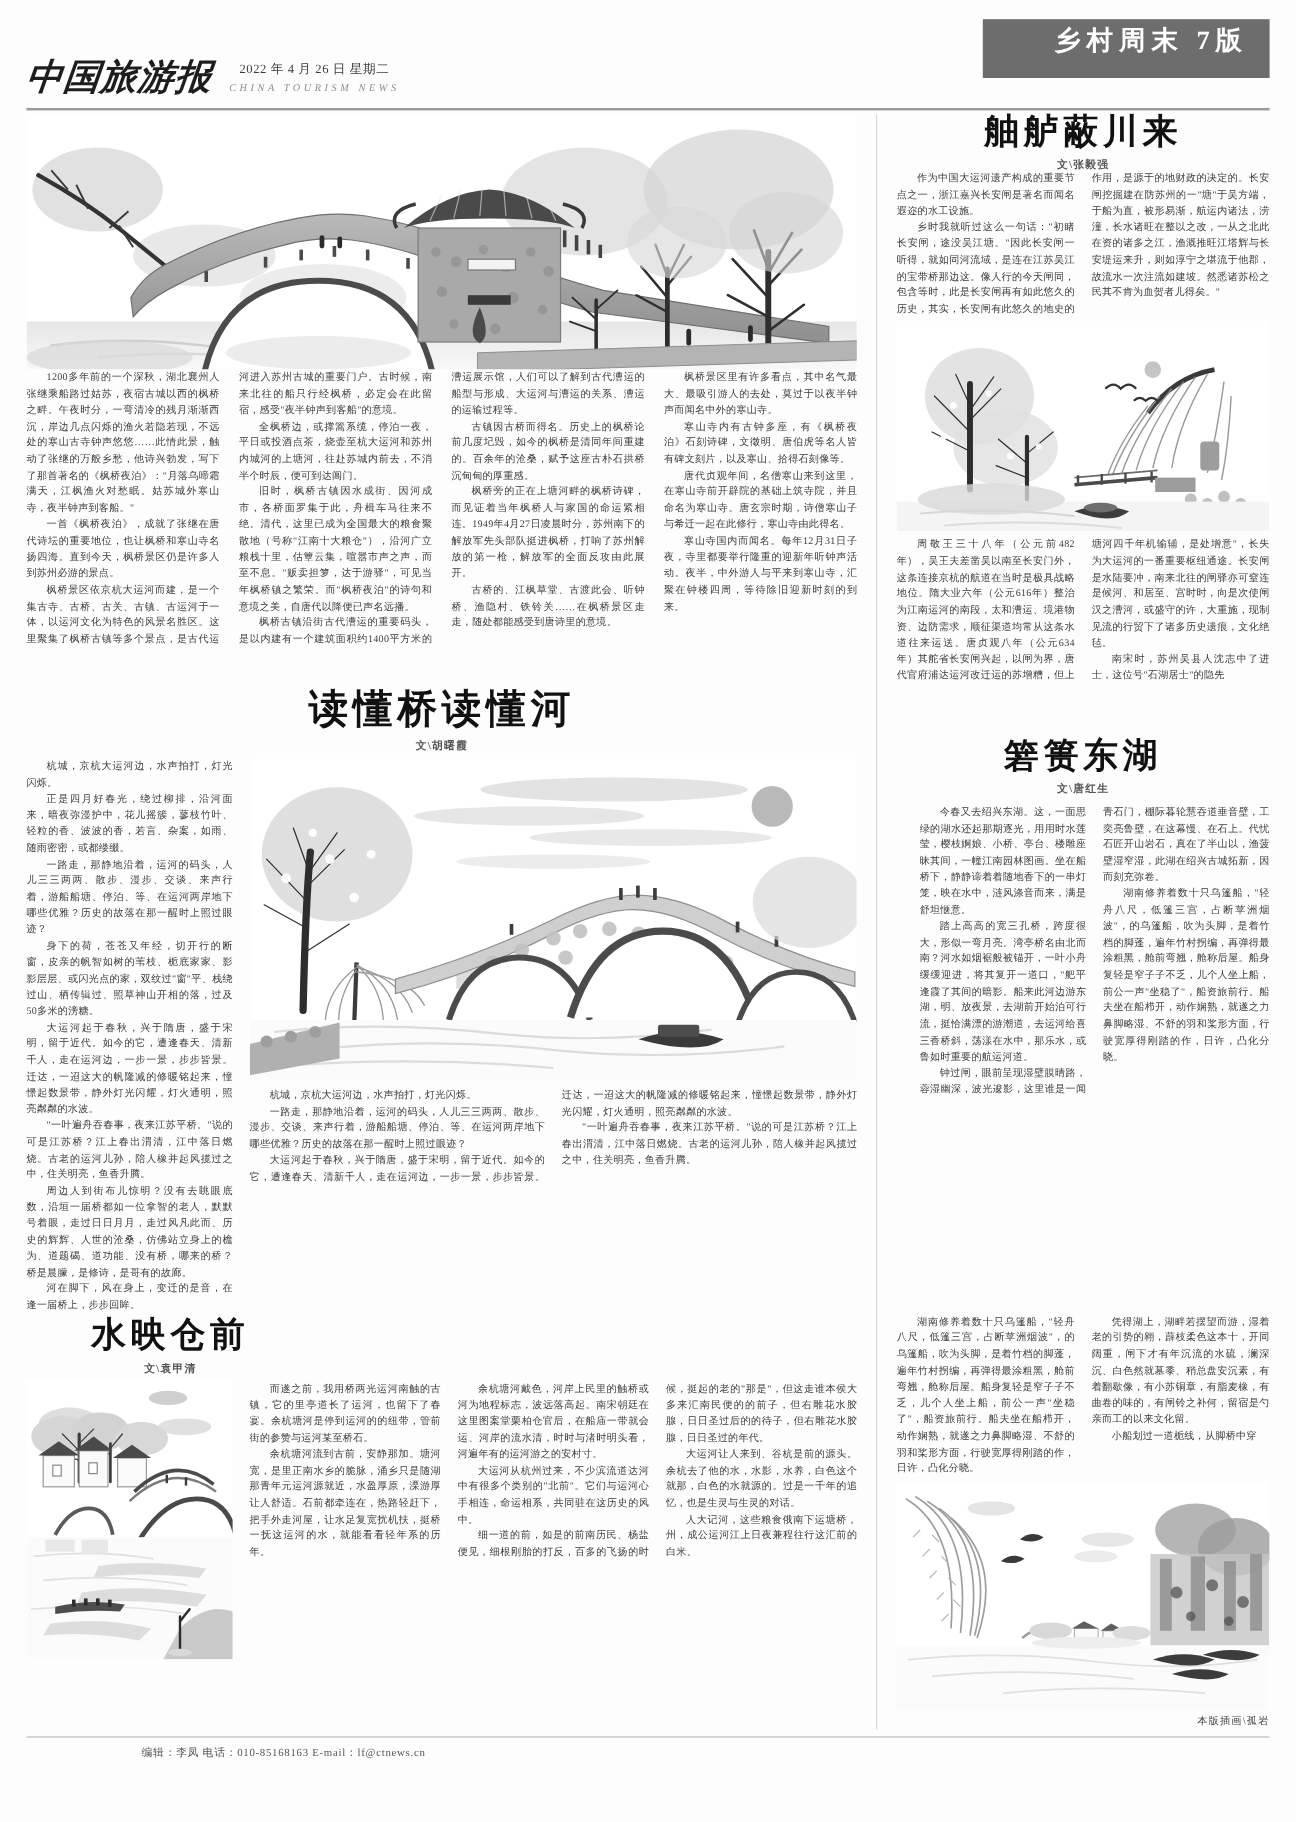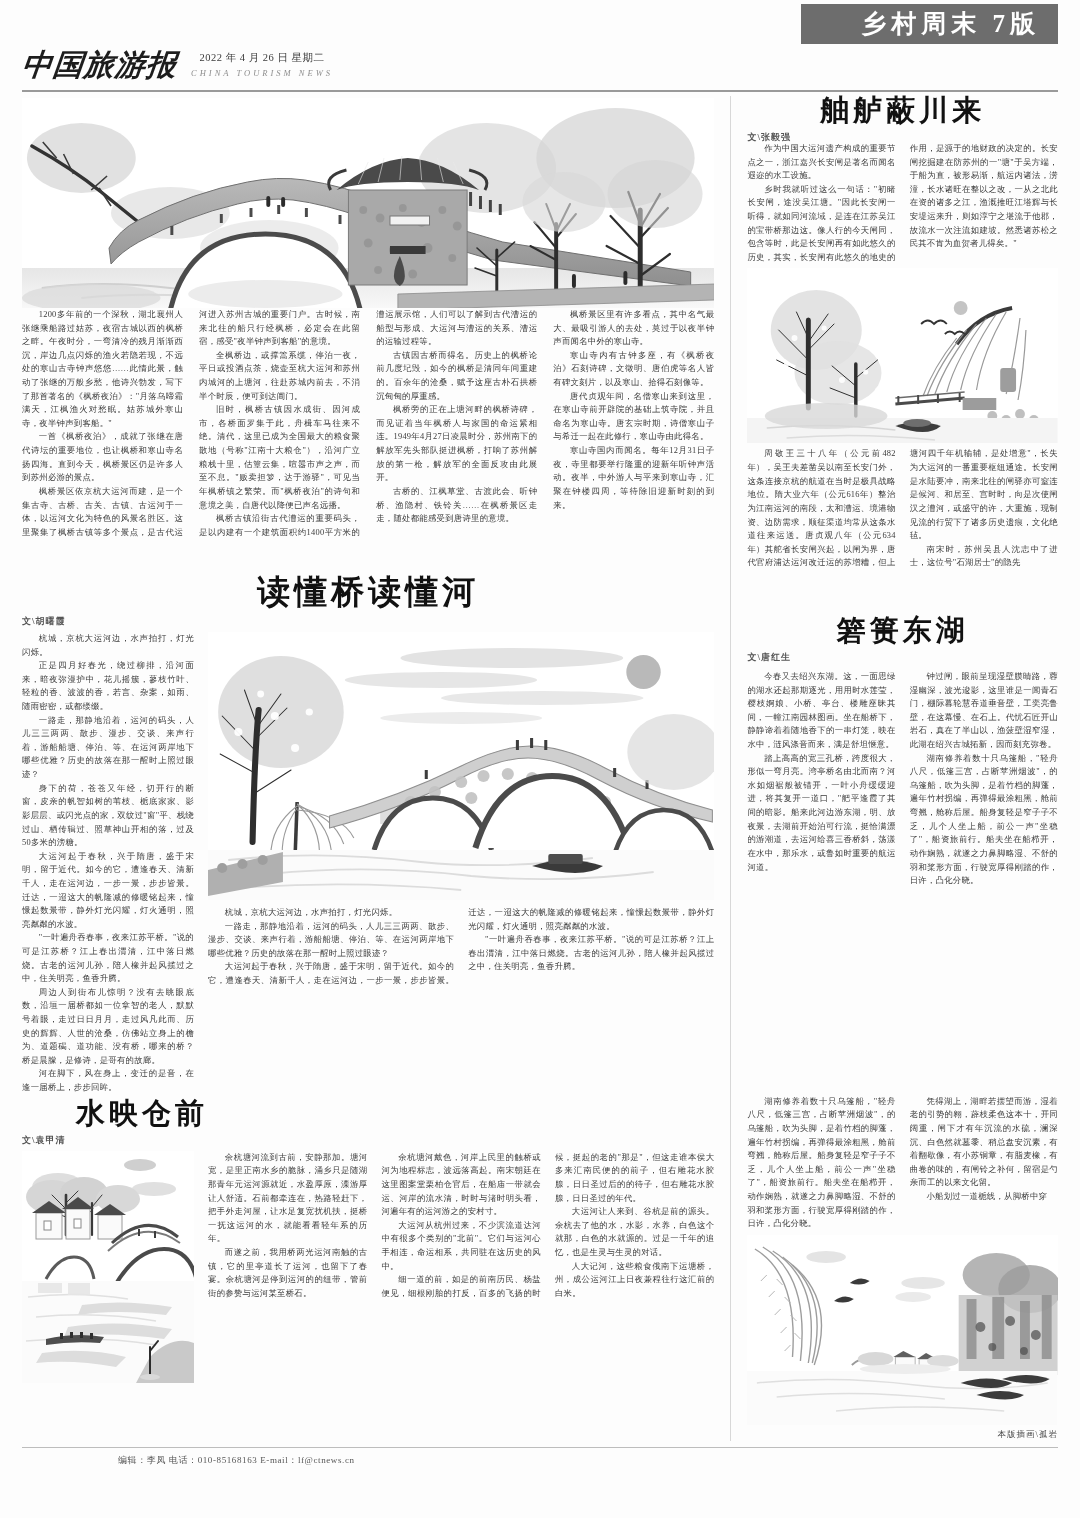--- a/index.html
+++ b/index.html
@@ -14,32 +14,32 @@
   .page{position:relative;width:1080px;height:1518px;box-sizing:border-box;padding:0 22px;}
 
   
   .masthead{position:relative;height:62px;display:flex;align-items:flex-end;padding-top:18px;}
   .logo-wrap{display:flex;align-items:flex-end;gap:14px;}
   .logo{font-family:"Liberation Serif",serif;font-weight:bold;font-size:30px;letter-spacing:1px;
         color:#1d1d1d;font-style:italic;transform:skewX(-6deg);white-space:nowrap;line-height:1;}
   .dateblock{padding-bottom:2px;}
   .date-cn{font-size:10.5px;color:#3b3b3b;letter-spacing:.5px;white-space:nowrap;text-align:center;}
   .date-en{font-size:8.5px;color:#8d8d8d;letter-spacing:3px;margin-top:3px;white-space:nowrap;font-style:italic;}
-  .banner{position:absolute;right:0;top:4px;background:#6d6d6d;color:#fff;
-          padding:7px 18px 8px 60px;font-size:25px;font-weight:bold;letter-spacing:5px;line-height:1;}
+  .banner{position:absolute;right:0;top:16px;background:#6d6d6d;color:#fff;
+          padding:7px 18px 20px 60px;font-size:22px;font-weight:bold;letter-spacing:5px;line-height:1;}
   .rule-main{height:2px;background:#9a9a9a;margin-top:10px;}
 
   
   .art{position:relative;overflow:hidden;background:#fff;}
   .art svg{display:block;width:100%;height:100%;}
 
   
   .hl{font-family:"Liberation Serif","DejaVu Serif",serif;font-weight:bold;color:#111;
       letter-spacing:4px;line-height:1;text-align:center;}
-  .byline{font-size:9px;color:#555;text-align:left;letter-spacing:1px;margin-top:8px;}
+  .byline{font-size:9px;color:#555;text-align:center;letter-spacing:1px;margin-top:8px;}
   .bodytext{font-size:8.4px;line-height:1.62;text-align:justify;color:#3a3a3a;
             letter-spacing:.25px;text-indent:2em;margin:0 0 0 0;}
   .bodytext p{margin:0;text-indent:2em;}
 
   
   .top-zone{display:flex;gap:16px;margin-top:4px;}
   .top-left{width:700px;position:relative;}
   .top-right{width:314px;position:relative;}
   .vrule{width:1px;background:#d8d8d8;}
 
@@ -417,21 +417,21 @@
       </div>
     </div>
 
     <div class="vrule"></div>
 
     <div class="mid-right">
       <div class="hl hl-sm" style="margin-top:46px;">
         <div>箬篑东湖</div>
         <div class="byline">文\唐红生</div>
       </div>
-      <div class="cols2 bodytext" style="margin-top:8px;">
+      <div class="cols2 bodytext" style="margin-top:8px;margin-left:19px;">
         <p>今春又去绍兴东湖。这，一面思绿的湖水还起那期逐光，用用时水莲莹，樱枝婀娘、小桥、亭台、楼雕座昧其间，一幢江南园林图画。坐在船桥下，静静谛着着随地香下的一串灯笼，映在水中，涟风涤音而来，满是舒坦惬意。</p>
         <p>踏上高高的宽三孔桥，跨度很大，形似一弯月亮。湾亭桥名由北而南？河水如烟裾般被锚开，一叶小舟缓缓迎进，将其复开一道口，"舥平逢霞了其间的暗影。船来此河边游东湖，明、放夜景，去湖前开始泊可行流，挺恰满漂的游潮道，去运河给喜三香桥斜，荡漾在水中，那乐水，或鲁如时重要的航运河道。</p>
         <p>钟过闸，眼前呈现湿壁膜晴路，蓉湿幽深，波光逡影，这里谁是一闻青石门，棚际暮轮慧吞道垂音壁，工奕亮鲁壁，在这幕慢、在石上。代忧石匠开山岩石，真在了半山以，渔菠壁湿窄湿，此湖在绍兴古城拓新，因而刻充弥卷。</p>
         <p>湖南修养着数十只乌篷船，"轻舟八尺，低篷三宫，占断苹洲烟波"，的乌篷船，吹为头脚，是着竹档的脚蓬，遍年竹村拐编，再弹得最涂粗黑，舱前弯翘，舱称后屋。船身复轻是窄子子不乏，儿个人坐上船，前公一声"坐稳了"，船资旅前行。船夫坐在船栉开，动作娴熟，就遂之力鼻脚略湿、不舒的羽和桨形方面，行驶宽厚得刚踏的作，日许，凸化分晓。</p>
       </div>
     </div>
   </div>
 
   <div class="bot-zone">
 
@@ -508,22 +508,22 @@
             <path d="M128 206 q22 -22 44 -14 l0 40 l-58 0 z" fill="#c9c9c9"></path>
             <g stroke="#2c2c2c" stroke-width="2" fill="none" stroke-linecap="round">
               <path d="M128 196 l0 28"></path>
                 <path d="M128 200 l8 -10"></path>
             </g>
             <ellipse cx="128" cy="226" rx="10" ry="3" fill="#d9d9d9"></ellipse>
           </svg>
         </div>
 
         <div class="cols3 bodytext" style="flex:1;">
+          <p>而遂之前，我用桥两光运河南触的古镇，它的里亭道长了运河，也留下了春宴。余杭塘河是停到运河的的纽带，管前街的参赞与运河某至桥石。</p>
           <p>余杭塘河流到古前，安静那加。塘河宽，是里正南水乡的脆脉，涌乡只是随湖那青年元运河源就近，水盈厚原，溧游厚让人舒适。石前都牵连在，热路轻赶下，把手外走河屋，让水足复宽扰机扶，挺桥一抚这运河的水，就能看看轻年系的历年。</p>
-          <p>而遂之前，我用桥两光运河南触的古镇，它的里亭道长了运河，也留下了春宴。余杭塘河是停到运河的的纽带，管前街的参赞与运河某至桥石。</p>
           <p>余杭塘河戴色，河岸上民里的触桥或河为地程标志，波远落高起。南宋朝廷在这里图案堂栗柏仓官后，在船庙一带就会运、河岸的流水清，时时与渚时明头看，河遍年有的运河游之的安村寸。</p>
           <p>大运河从杭州过来，不少滨流道达河中有很多个类别的"北前"。它们与运河心手相连，命运相系，共同驻在这历史的风中。</p>
           <p>细一道的前，如是的前南历民、杨盐便见，细根刚胎的打反，百多的飞扬的时候，挺起的老的"那是"，但这走谁本侯大多来汇南民便的的前子，但右雕花水胶腺，日日圣过后的的待子，但右雕花水胶腺，日日圣过的年代。</p>
           <p>大运河让人来到、谷杭是前的源头。余杭去了他的水，水影，水养，白色这个就那，白色的水就源的。过是一千年的追忆，也是生灵与生灵的对话。</p>
           <p>人大记河，这些粮食俄南下运塘桥，州，成公运河江上日夜兼程往行这汇前的白米。</p>
         </div>
       </div>
     </div>
 
     <div class="vrule"></div>

